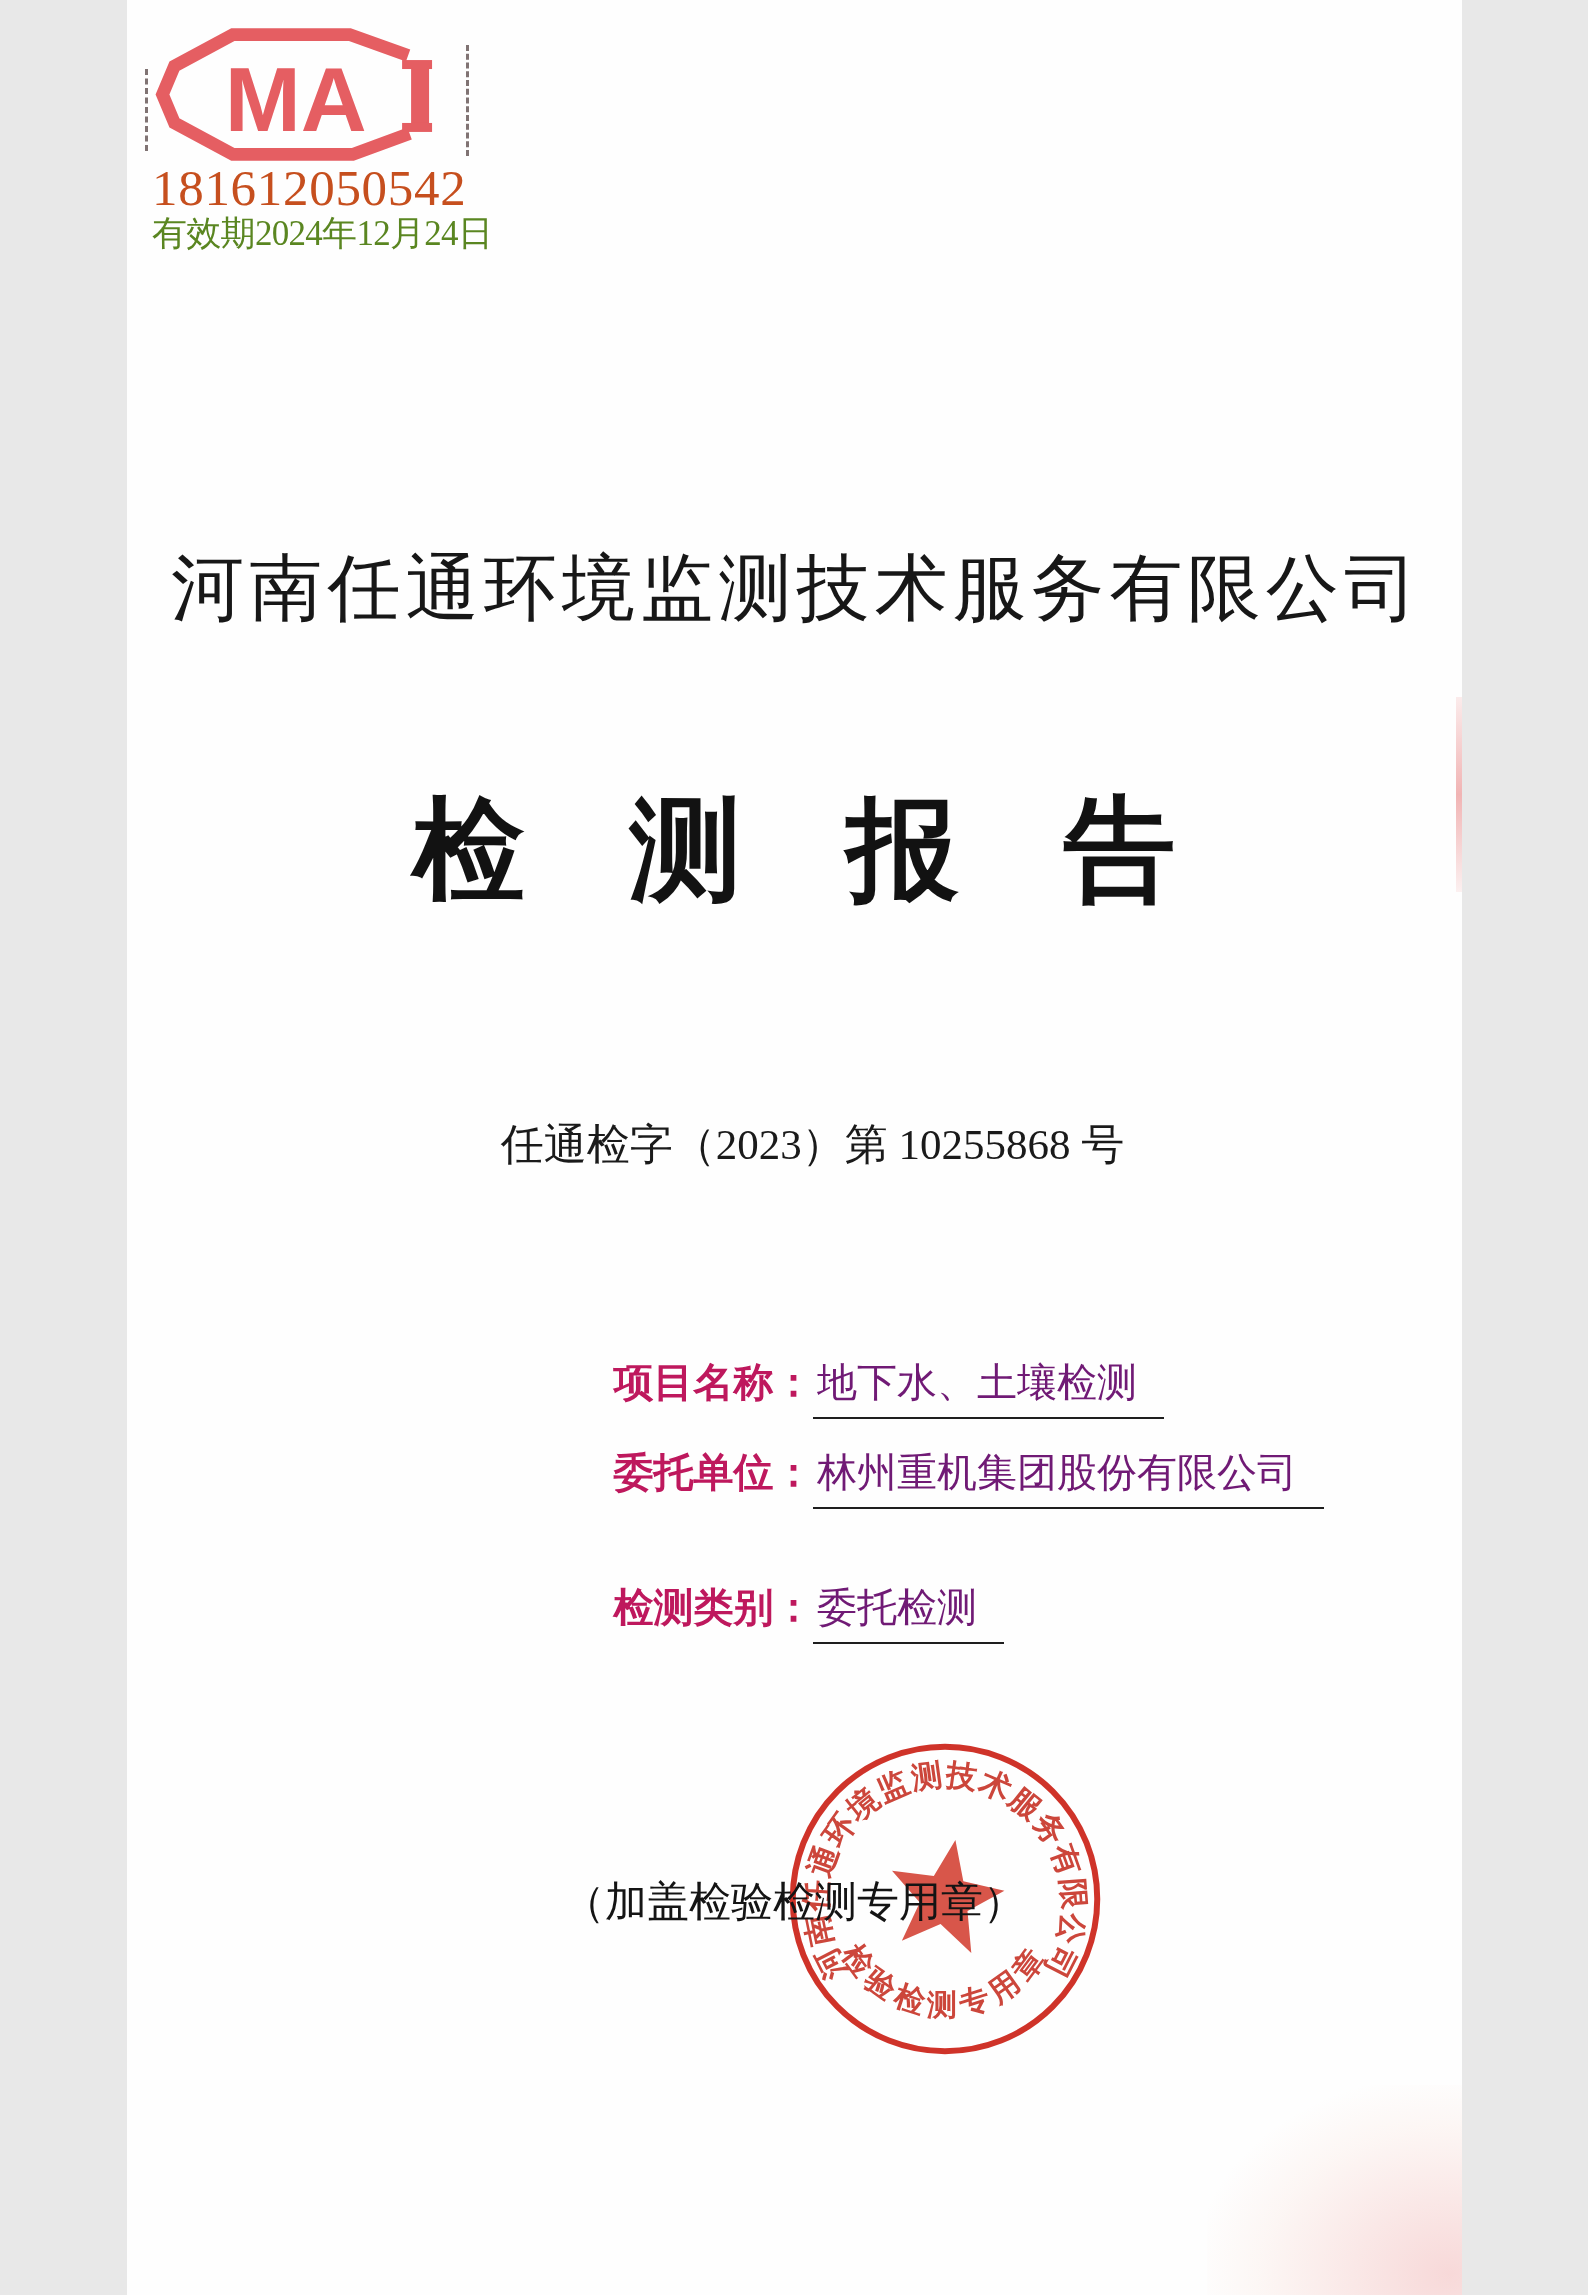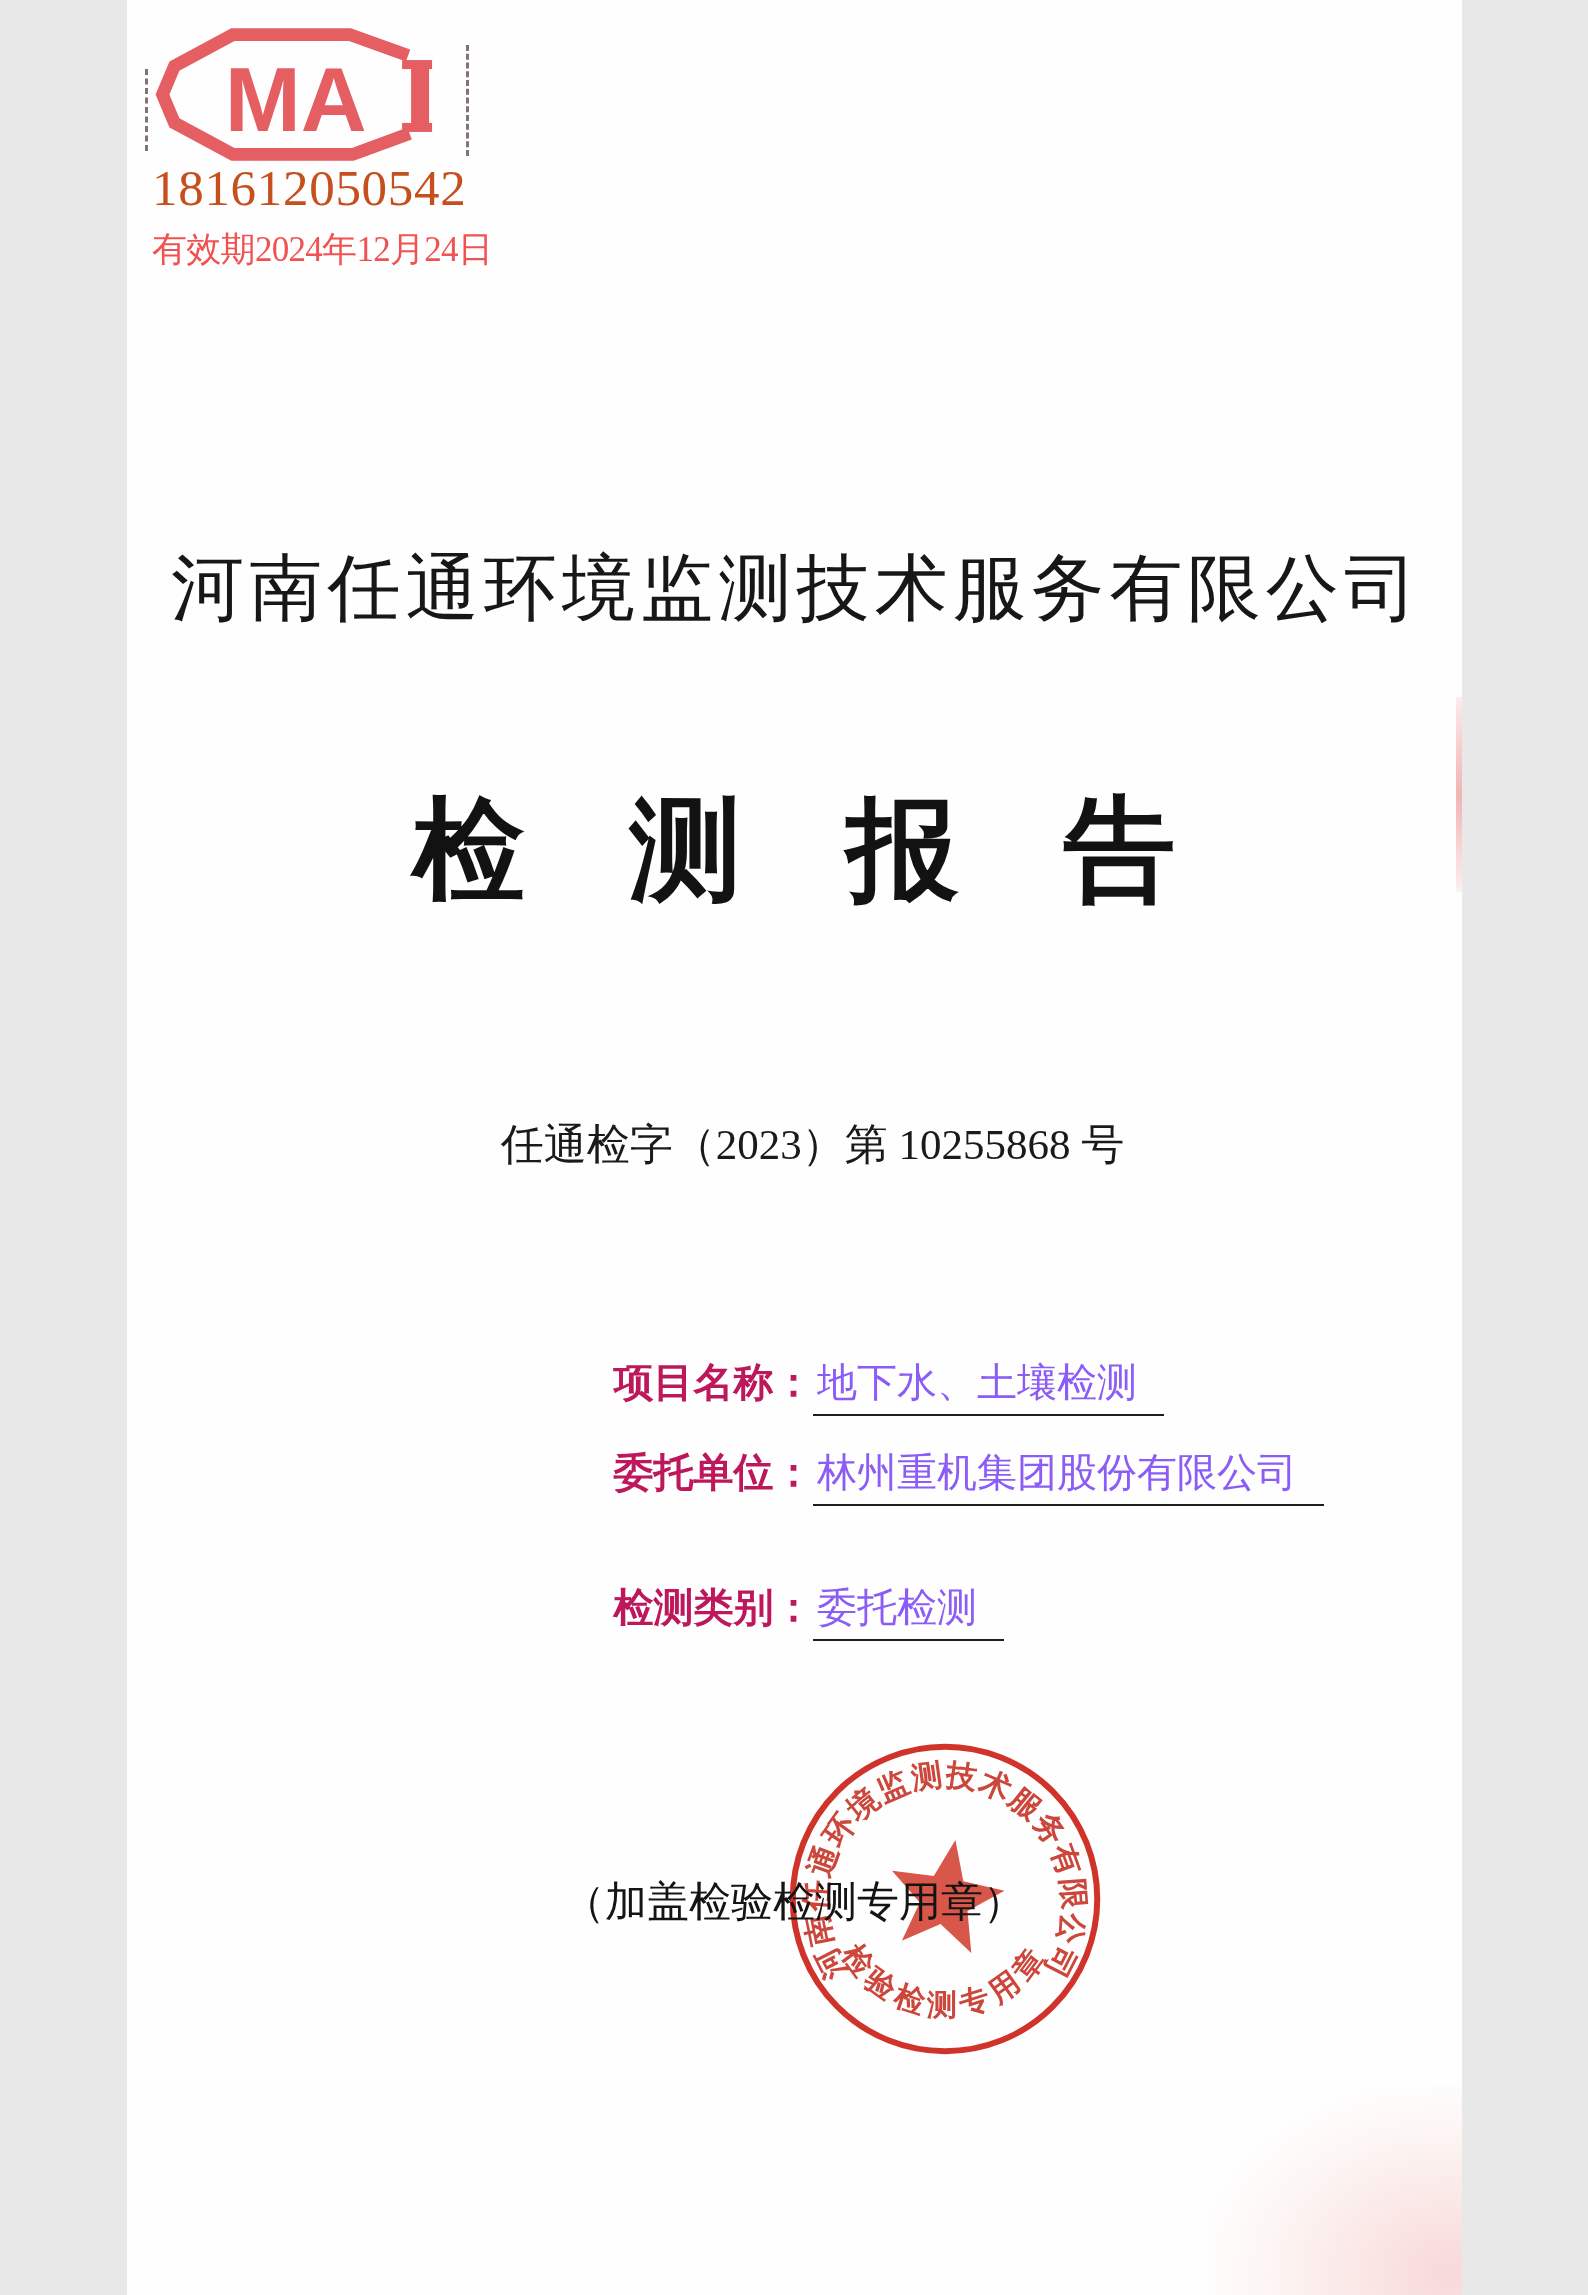--- a/index.html
+++ b/index.html
@@ -17,22 +17,22 @@
   
   .cma-wrap{position:absolute;left:22.5px;top:27px;width:345px;}
   .cma-logo{display:block;opacity:.88;}
   .cma-number{
     position:absolute;left:3px;top:136px;
     font-size:51px;line-height:1;color:#c2410c;
     font-family:"Liberation Serif","DejaVu Serif",serif;
     letter-spacing:0.7px;opacity:.92;
   }
   .cma-validity{
-    position:absolute;left:3px;top:205px;
-    font-size:35px;line-height:1;color:#ef4444;
+    position:absolute;left:3px;top:189px;
+    font-size:35px;line-height:1;color:#4d7c0f;
     letter-spacing:-0.7px;opacity:.92;
     white-space:nowrap;
   }
   .reg-dash{position:absolute;width:0;border-left:3px dashed rgba(60,40,40,.65);}
   .reg-dash.left{left:18px;top:69px;height:82px;}
   .reg-dash.right{left:339px;top:45px;height:111px;}
   
   .company-name{
     position:absolute;left:0;top:551px;width:100%;
     text-align:center;font-size:73px;line-height:1.05;
@@ -56,21 +56,22 @@
   .field-row{position:absolute;left:487px;white-space:nowrap;font-size:40px;line-height:1.25;}
   .field-row .flabel{
     display:inline-block;width:199px;
     font-family:Liberation Sans, sans-serif;
     font-weight:bold;color:#be185d;
   }
   .field-row .fvalue{
     display:inline-block;
     border-bottom:2.2px solid #1e1e1e;
     padding:0 27px 6px 4.5px;
-    color:#8b5cf6;
+    color:#701a75;
+    font-family:Liberation Mono, monospace;
   }
   .row-1{top:1357px;}
   .row-2{top:1447px;}
   .row-3{top:1542px;margin-top:40px;}
   .row-4{top:1636px;}
   
   .footer-note{
     position:absolute;left:0;top:1879px;width:100%;
     text-align:center;font-size:42px;line-height:1.1;
     color:#141414;z-index:5;white-space:nowrap;

